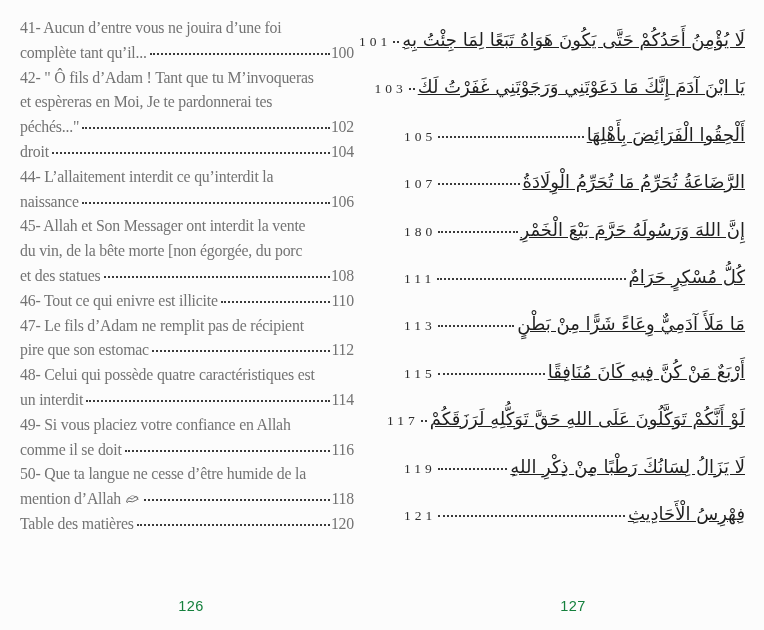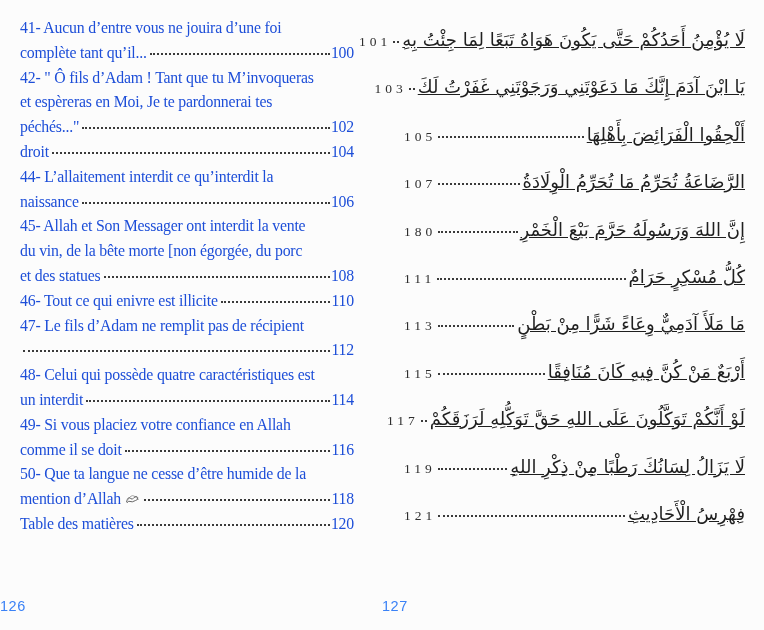--- a/index.html
+++ b/index.html
@@ -16,21 +16,21 @@
     box-sizing: border-box;
   }
   .page-left  { left: 0;   padding: 16px 28px 0 20px; }
   .page-right { left: 382px; padding: 16px 19px 0 22px; direction: rtl; }
 
   
   .row-fr {
     display: flex; align-items: baseline;
     height: 24.8px; line-height: 24.8px;
     font-size: 15.8px; letter-spacing: -0.2px;
-    color: #1d4ed8; white-space: nowrap;
+    color: #737373; white-space: nowrap;
   }
   .row-fr .txt { flex: 0 0 auto; }
   .row-fr .leader {
     flex: 1 1 auto; min-width: 8px;
     border-bottom: 2px dotted #3a3a3a;
     margin: 0 1px 0 3px;
     position: relative; top: -3px;
   }
   .row-fr .pg { flex: 0 0 auto; }
 
@@ -60,24 +60,24 @@
     direction: ltr; unicode-bidi: embed;
     font-family: "Liberation Serif", serif;
     font-size: 13.5px; letter-spacing: 4px;
     color: #2e2e2e;
     text-align: center;
   }
 
   
   .footer {
     position: absolute; bottom: 16px; left: 0; right: 0;
-    direction: ltr;
+    text-align: center; direction: ltr;
     font-family: "Liberation Sans", sans-serif;
     font-size: 14.5px; letter-spacing: 0.5px;
-    color: #3b82f6;
+    color: #15803d;
   }
 </style>
 </head>
 <body>
 
 <div class="page page-left">
   <div id="left-toc">
   <div class="row-fr">
     <span class="txt">41- Aucun d’entre vous ne jouira d’une foi</span>
 
@@ -150,20 +150,21 @@
     <span class="leader"></span>
     <span class="pg">110</span>
   </div>
 
   <div class="row-fr">
     <span class="txt">47- Le fils d’Adam ne remplit pas de récipient</span>
 
   </div>
 
   <div class="row-fr">
+    <span class="txt">pire que son estomac</span>
 
     <span class="leader"></span>
     <span class="pg">112</span>
   </div>
 
   <div class="row-fr">
     <span class="txt">48- Celui qui possède quatre caractéristiques est</span>
 
   </div>
 

